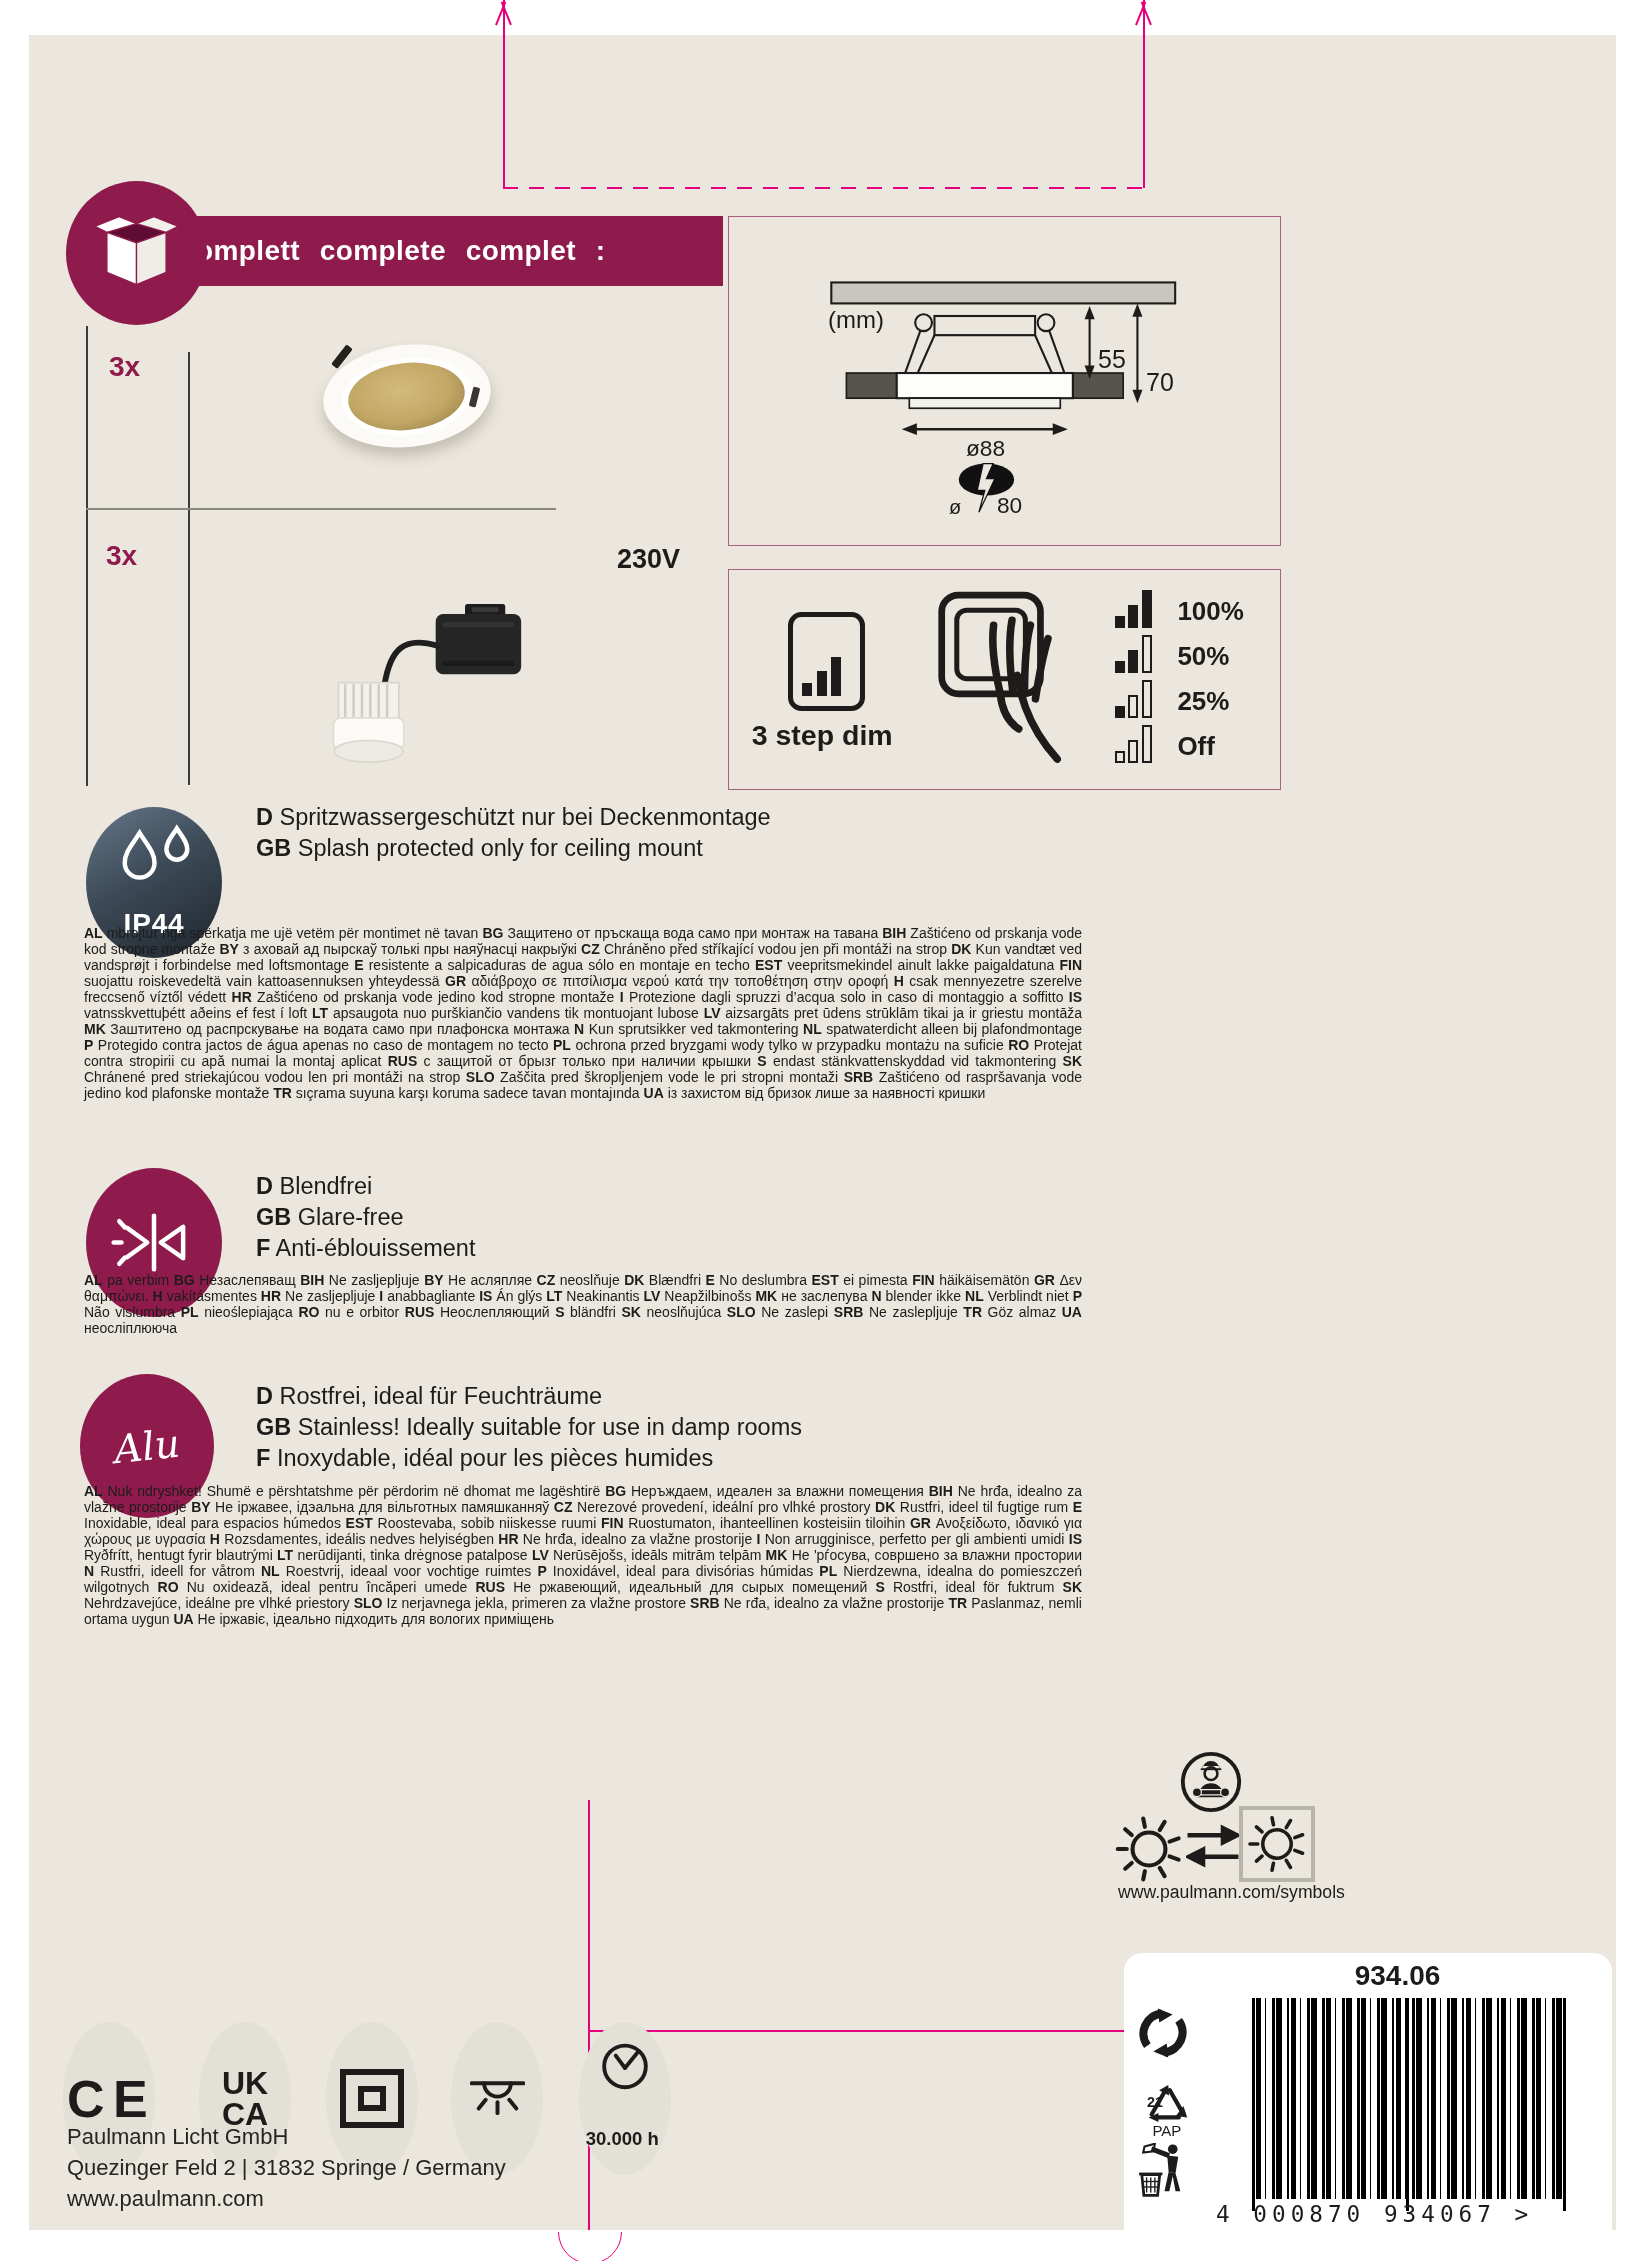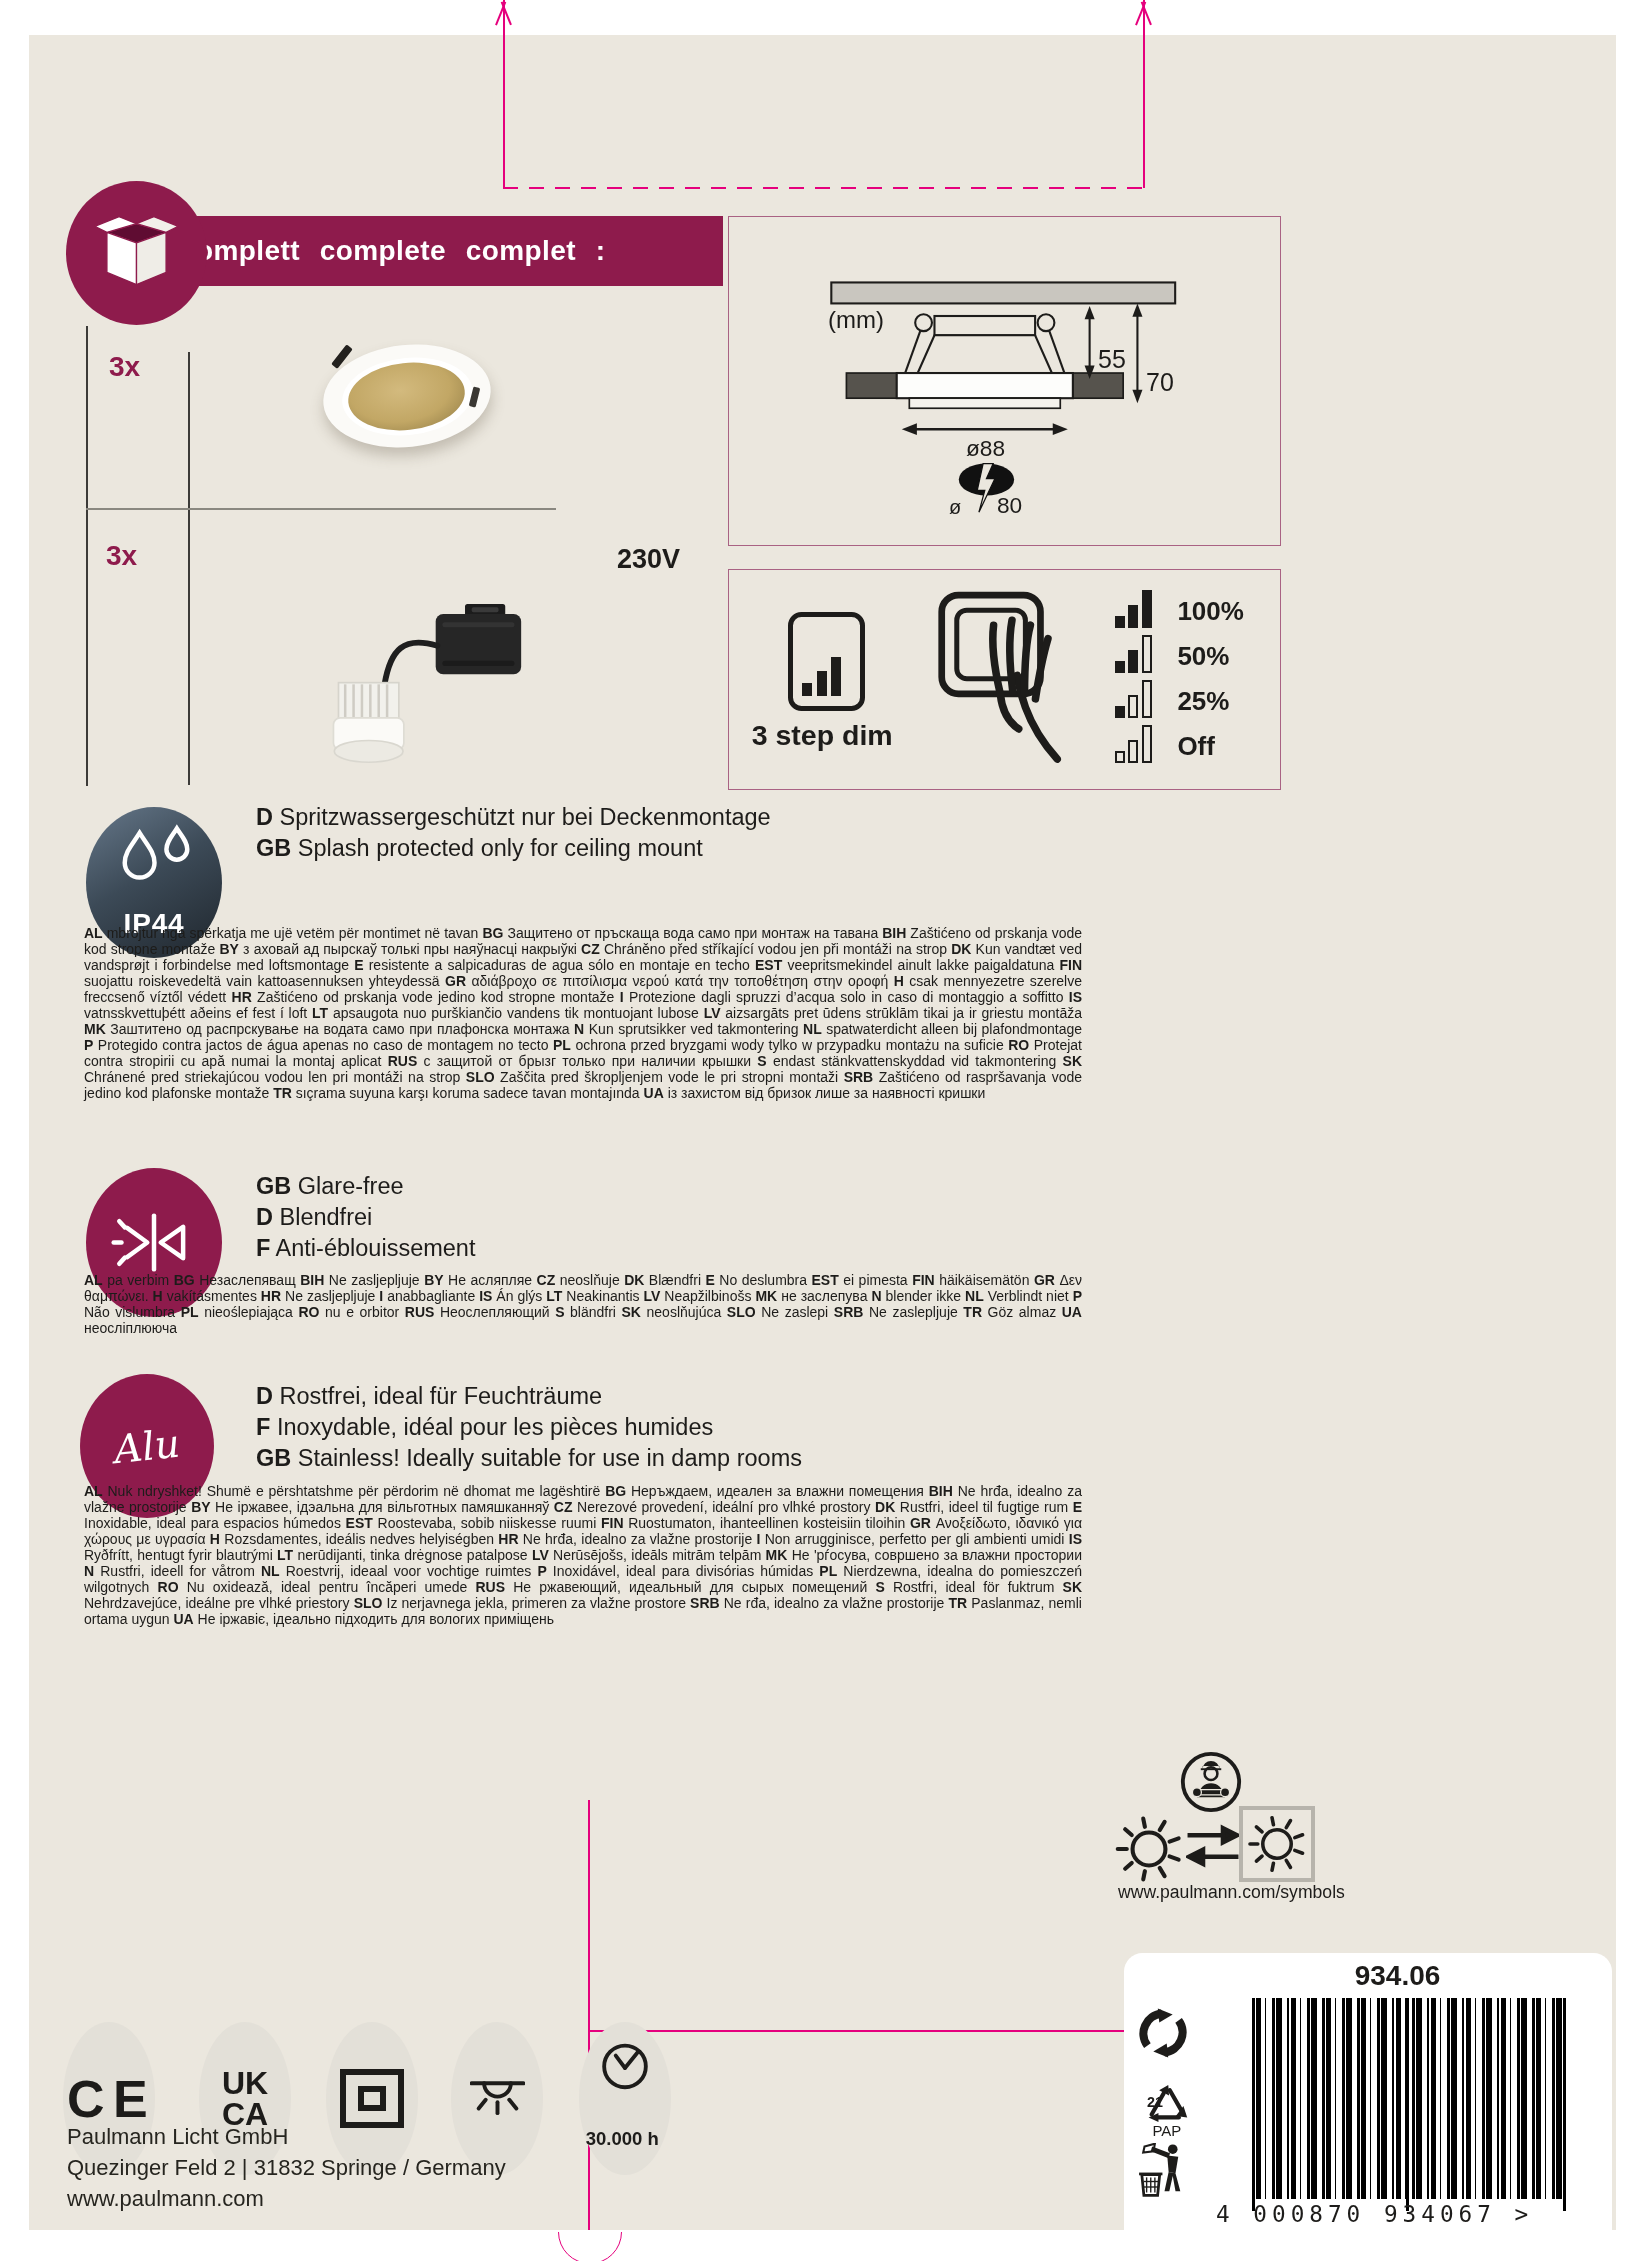--- a/index.html
+++ b/index.html
@@ -247,33 +247,33 @@
         <line x1="100" y1="22" x2="100" y2="118"></line>
         <polygon points="152,42 152,98 112,70"></polygon>
         <polyline points="52,44 88,70 52,96"></polyline>
         <line x1="38" y1="32" x2="48" y2="43"></line>
         <line x1="38" y1="108" x2="48" y2="97"></line>
         <line x1="28" y1="70" x2="42" y2="70"></line>
       </g>
     </svg>
   </div>
   <div class="featheads" style="left:256px;top:1171px;">
+    <div><b>D</b> <span>Blendfrei</span></div>
     <div><b>GB</b> <span>Glare-free</span></div>
-    <div><b>D</b> <span>Blendfrei</span></div>
     <div><b>F</b> <span>Anti-éblouissement</span></div>
   </div>
   <div class="featbody" style="left:84px;top:1272px;"><b>AL</b> pa verbim  <b>BG</b> Незаслепяващ <b>BIH</b> Ne zasljepljuje <b>BY</b> Не асляпляе <b>CZ</b> neoslňuje <b>DK</b> Blændfri <b>E</b> No deslumbra <b>EST</b> ei pimesta <b>FIN</b> häikäisemätön <b>GR</b> Δεν θαμπώνει. <b>H</b> vakításmentes <b>HR</b> Ne zasljepljuje <b>I</b> anabbagliante <b>IS</b> Án glýs <b>LT</b> Neakinantis <b>LV</b> Neapžilbinošs <b>MK</b> не заслепува <b>N</b> blender ikke <b>NL</b> Verblindt niet <b>P</b> Não vislumbra <b>PL</b> nieoślepiająca <b>RO</b> nu e orbitor <b>RUS</b> Неослепляющий <b>S</b> bländfri <b>SK</b> neoslňujúca <b>SLO</b> Ne zaslepi <b>SRB</b> Ne zaslepljuje <b>TR</b> Göz almaz <b>UA</b>  неосліплююча</div>
 
   <div class="badge" style="left:80px;top:1374px;width:134px;height:144px;background:#8e1b4c;display:flex;align-items:center;justify-content:center;">
     <span style="color:#fff;font-size:39px;font-style:italic;transform:rotate(-6deg);font-family:'DejaVu Serif',serif;">Alu</span>
   </div>
   <div class="featheads" style="left:256px;top:1381px;">
     <div><b>D</b> <span>Rostfrei, ideal für Feuchträume</span></div>
+    <div><b>GB</b> <span>Stainless! Ideally suitable for use in damp rooms</span></div>
     <div><b>F</b> <span>Inoxydable, idéal pour les pièces humides</span></div>
-    <div><b>GB</b> <span>Stainless! Ideally suitable for use in damp rooms</span></div>
   </div>
   <div class="featbody" style="left:84px;top:1483px;"><b>AL</b> Nuk ndryshket! Shumë e përshtatshme për përdorim në dhomat me lagështirë <b>BG</b> Неръждаем, идеален за влажни помещения <b>BIH</b> Ne hrđa, idealno za vlažne prostorije <b>BY</b> Не іржавее, ідэальна для вільготных памяшканняў <b>CZ</b> Nerezové provedení, ideální pro vlhké prostory <b>DK</b> Rustfri, ideel til fugtige rum <b>E</b> Inoxidable, ideal para espacios húmedos <b>EST</b> Roostevaba, sobib niiskesse ruumi <b>FIN</b> Ruostumaton, ihanteellinen kosteisiin tiloihin <b>GR</b> Ανοξείδωτο, ιδανικό για χώρους με υγρασία <b>H</b> Rozsdamentes, ideális nedves helyiségben <b>HR</b> Ne hrđa, idealno za vlažne prostorije <b>I</b> Non arrugginisce, perfetto per gli ambienti umidi <b>IS</b> Ryðfrítt, hentugt fyrir blautrými <b>LT</b> nerūdijanti, tinka drėgnose patalpose <b>LV</b> Nerūsējošs, ideāls mitrām telpām <b>MK</b> Не 'рѓосува, совршено за влажни простории <b>N</b> Rustfri, ideell for våtrom <b>NL</b> Roestvrij, ideaal voor vochtige ruimtes <b>P</b> Inoxidável, ideal para divisórias húmidas <b>PL</b> Nierdzewna, idealna do pomieszczeń wilgotnych <b>RO</b> Nu oxidează, ideal pentru încăperi umede <b>RUS</b> Не ржавеющий, идеальный для сырых помещений <b>S</b> Rostfri, ideal för fuktrum <b>SK</b> Nehrdzavejúce, ideálne pre vlhké priestory <b>SLO</b> Iz nerjavnega jekla, primeren za vlažne prostore <b>SRB</b> Ne rđa, idealno za vlažne prostorije <b>TR</b> Paslanmaz, nemli ortama uygun <b>UA</b> Не іржавіє, ідеально підходить для вологих приміщень</div>
 
   <svg class="abs" style="left:1179px;top:1750px;" width="64" height="64" viewBox="0 0 100 100">
     <circle cx="50" cy="50" r="44" fill="none" stroke="#1d1c1a" stroke-width="6"></circle>
     <circle cx="50" cy="37" r="10" fill="none" stroke="#1d1c1a" stroke-width="4"></circle>
     <path d="M37,30 A13,13 0 0 1 63,30 L63,25 L37,25 Z" fill="#1d1c1a"></path>
     <line x1="34" y1="30" x2="66" y2="30" stroke="#1d1c1a" stroke-width="3"></line>
     <path d="M28,74 C32,58 40,52 50,52 C60,52 68,58 72,74 Z" fill="#1d1c1a"></path>
     <g stroke="#ebe7de" stroke-width="2">

